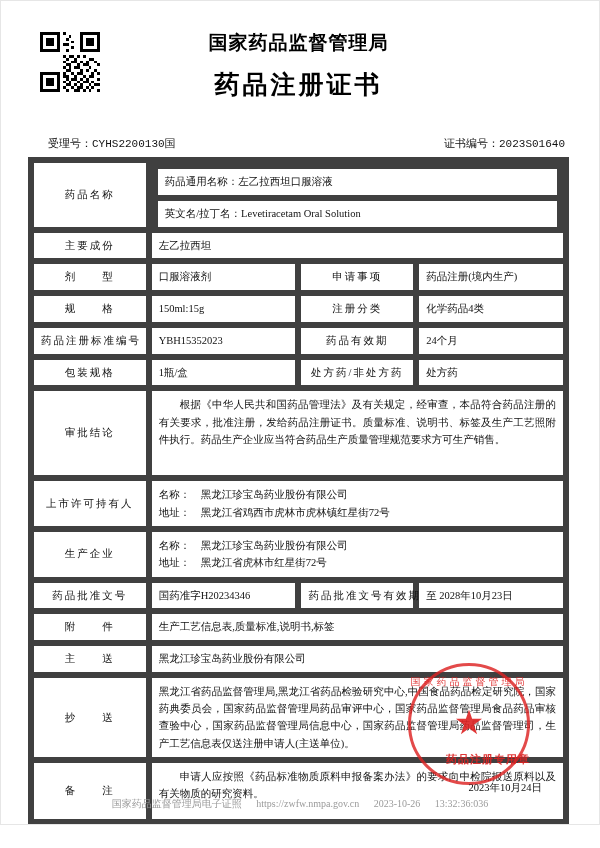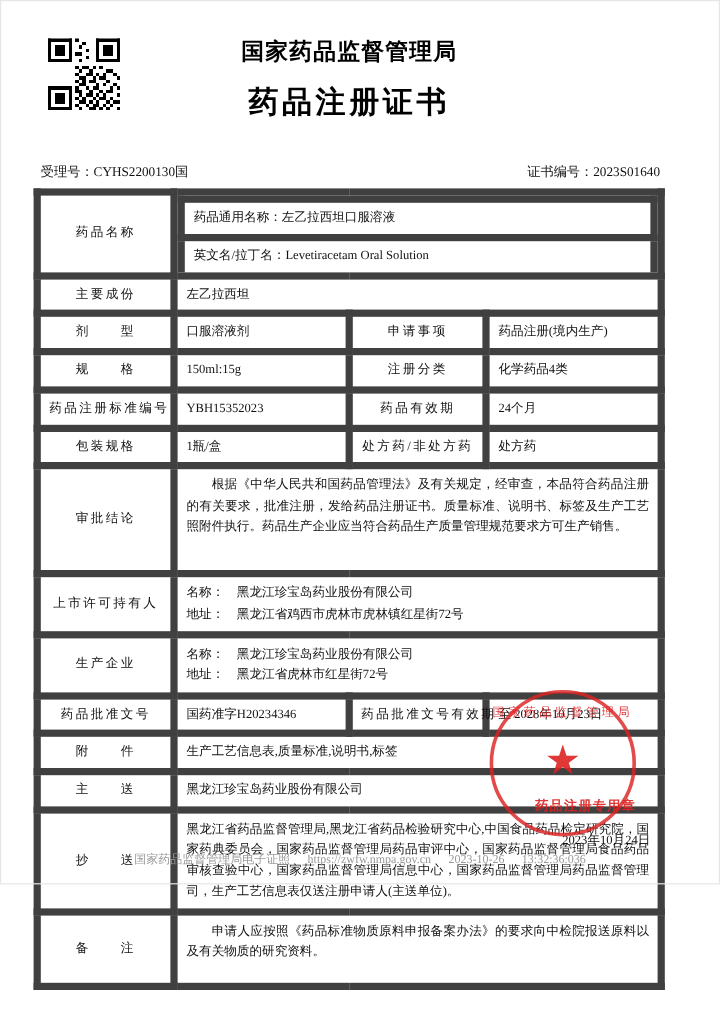--- a/index.html
+++ b/index.html
@@ -11,23 +11,23 @@
     width: 600px;
     height: 848px;
     font-family: "Liberation Sans", sans-serif;
     color: #111;
     position: relative;
     overflow: hidden;
   }
   .page {
     position: relative;
     width: 600px;
-    height: 737px;
+    height: 825px;
     box-sizing: border-box;
-    padding: 26px 46px 10px 28px;
+    padding: 26px 31px 10px 28px;
     background: #fff;
   }
   
   .header {
     position: relative;
     height: 96px;
   }
   .qr {
     position: absolute;
     left: 12px;
@@ -55,22 +55,22 @@
     letter-spacing: 3px;
     color: #000;
     margin-top: 12px;
   }
   
   .meta-row {
     display: flex;
     justify-content: space-between;
     font-size: 11px;
     color: #111;
-    margin: 14px 4px 6px 6px;
-    font-family: Liberation Serif, serif;
+    margin: 14px 4px 6px 20px;
+    font-family: Liberation Mono, monospace;
   }
   
   table.cert {
     width: 100%;
     border-collapse: collapse;
     table-layout: fixed;
     font-size: 10.5px;
     font-family: "Liberation Serif", serif;
   }
   table.cert td {

